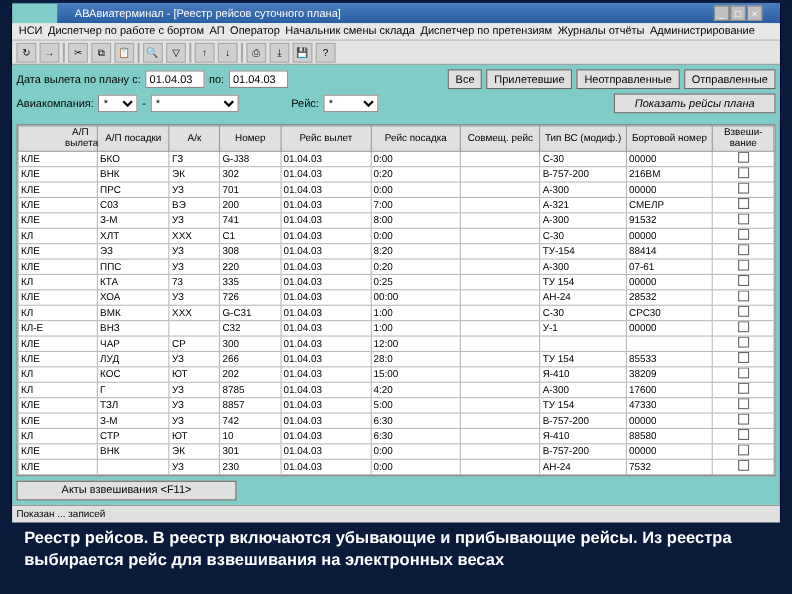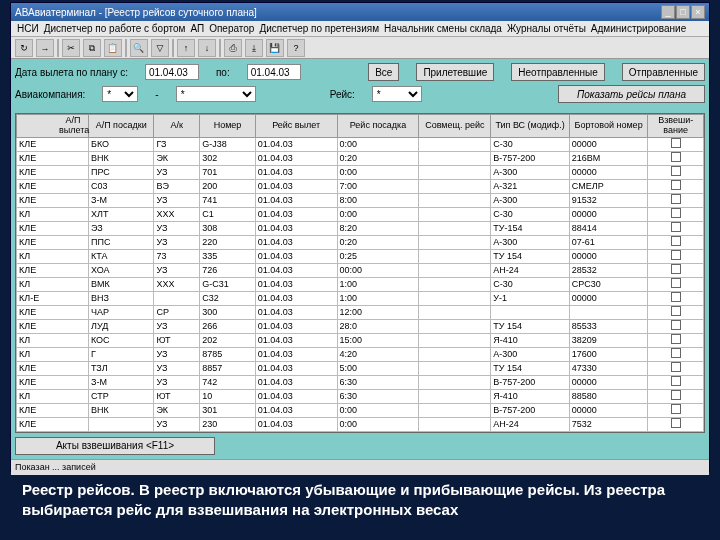--- a/index.html
+++ b/index.html
@@ -1,29 +1,29 @@
 <!DOCTYPE html>
 <html><head>
 <meta charset="utf-8">
 <style>
   * { box-sizing: border-box; margin: 0; padding: 0; }
   body { font-family: Tahoma, Arial, sans-serif; font-size: 10px; background: #0a1a3a; width: 720px; height: 540px; overflow: hidden; }
   .desktop { width: 720px; height: 540px; background: #0a1a3a; padding: 0; }
   .win { width: 700px; height: 470px; background: #7fccc8; border: 1px solid #003; margin: 2px auto 0; }
-  .titlebar { height: 18px; background: linear-gradient(#4a7cc0,#2a5ca0); color: #fff; display: flex; align-items: center; padding: 0 4px; font-size: 10px; }
+  .titlebar { height: 18px; background: linear-gradient(#4a7cc0,#2a5ca0); color: #fff; display: flex; align-items: center; padding: 0 16px; font-size: 10px; margin-left: 41px; }
   .titlebar .caption { flex: 1; overflow: hidden; white-space: nowrap; }
   .tb-btns { display: flex; gap: 1px; }
   .tb-btn { width: 14px; height: 14px; background: #c0c0c0; border: 1px solid #888; font-size: 9px; text-align: center; line-height: 12px; cursor: pointer; }
   .menubar { height: 16px; background: #e8e8e8; display: flex; gap: 5px; padding: 0 6px; font-size: 10px; align-items: center; border-bottom: 1px solid #aaa; }
   .menu-item { cursor: pointer; }
   .toolbar { height: 22px; background: #e4e4e4; display: flex; gap: 3px; padding: 2px 4px; align-items: center; border-bottom: 1px solid #999; }
   .tool { width: 18px; height: 18px; background: #d0d0d0; border: 1px solid #aaa; cursor: pointer; font-size: 9px; text-align: center; line-height: 16px; }
   .tool.sep { width: 2px; background: #aaa; border: none; }
   .filters { background: #7fccc8; padding: 4px; }
-  .frow { display: flex; gap: 17px; align-items: center; margin-bottom: 4px; }
+  .frow { display: flex; gap: 4px; align-items: center; margin-bottom: 4px; }
   .lbl { font-size: 10px; }
   .txtbox { border: 1px solid #888; background: #fff; padding: 1px 3px; font-size: 10px; height: 16px; }
   .btn { border: 1px solid #666; background: #e0e0e0; padding: 2px 6px; font-size: 10px; cursor: pointer; height: 18px; display: flex; align-items: center; }
   .btn.big { padding: 2px 18px; font-style: italic; }
   .sel { border: 1px solid #888; background: #fff; font-size: 10px; height: 16px; }
   .grid { margin: 2px 4px; background: #fff; border: 1px solid #666; font-size: 9px; }
   table { width: 100%; border-collapse: collapse; table-layout: fixed; }
   th { background: #e0e0e0; border: 1px solid #999; padding: 1px; font-weight: normal; font-size: 9px; text-align: center; height: 22px; line-height: 1.1; }
   td { border: 1px solid #bbb; padding: 0 2px; height: 14px; font-size: 9px; overflow: hidden; white-space: nowrap; }
   td.ck { text-align: center; }
@@ -43,22 +43,22 @@
         <div class="tb-btn">_</div>
         <div class="tb-btn">□</div>
         <div class="tb-btn">×</div>
       </div>
     </div>
     <div class="menubar" id="menubar">
         <span class="menu-item">НСИ</span>
         <span class="menu-item">Диспетчер по работе с бортом</span>
         <span class="menu-item">АП</span>
         <span class="menu-item">Оператор</span>
+        <span class="menu-item">Начальник смены склада</span>
         <span class="menu-item">Диспетчер по претензиям</span>
-        <span class="menu-item">Начальник смены склада</span>
         <span class="menu-item">Журналы отчёты</span>
         <span class="menu-item">Администрирование</span>
       </div>
     <div class="toolbar">
       <div class="tool">↻</div>
       <div class="tool">→</div>
       <div class="tool sep"></div>
       <div class="tool">✂</div>
       <div class="tool">⧉</div>
       <div class="tool">📋</div>

